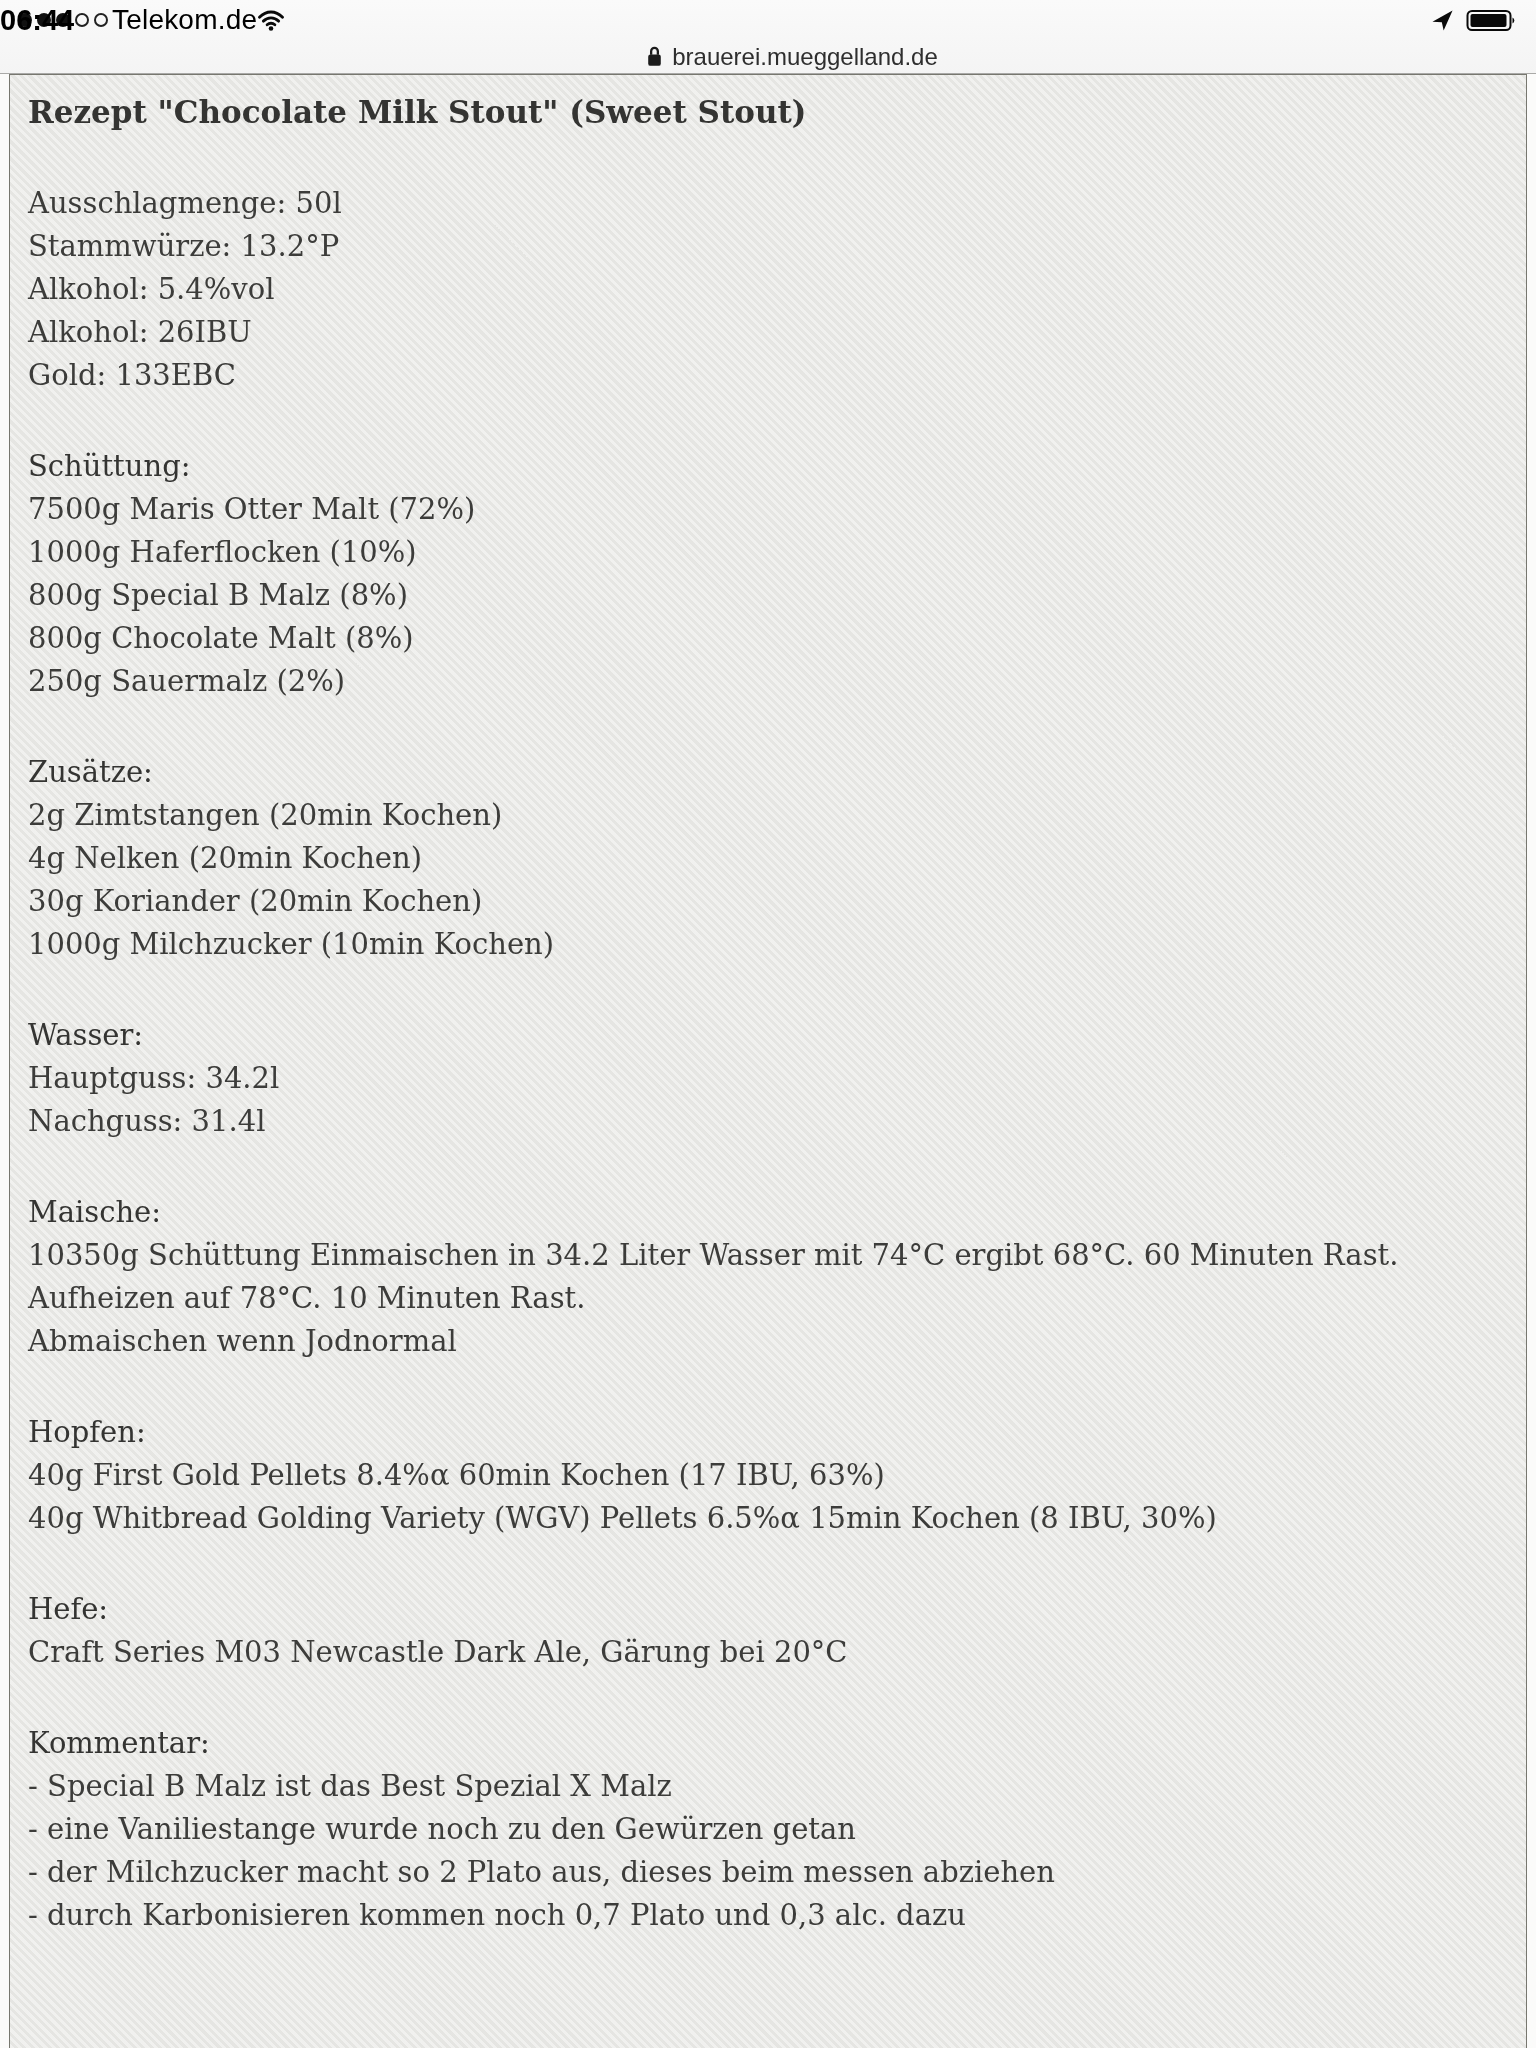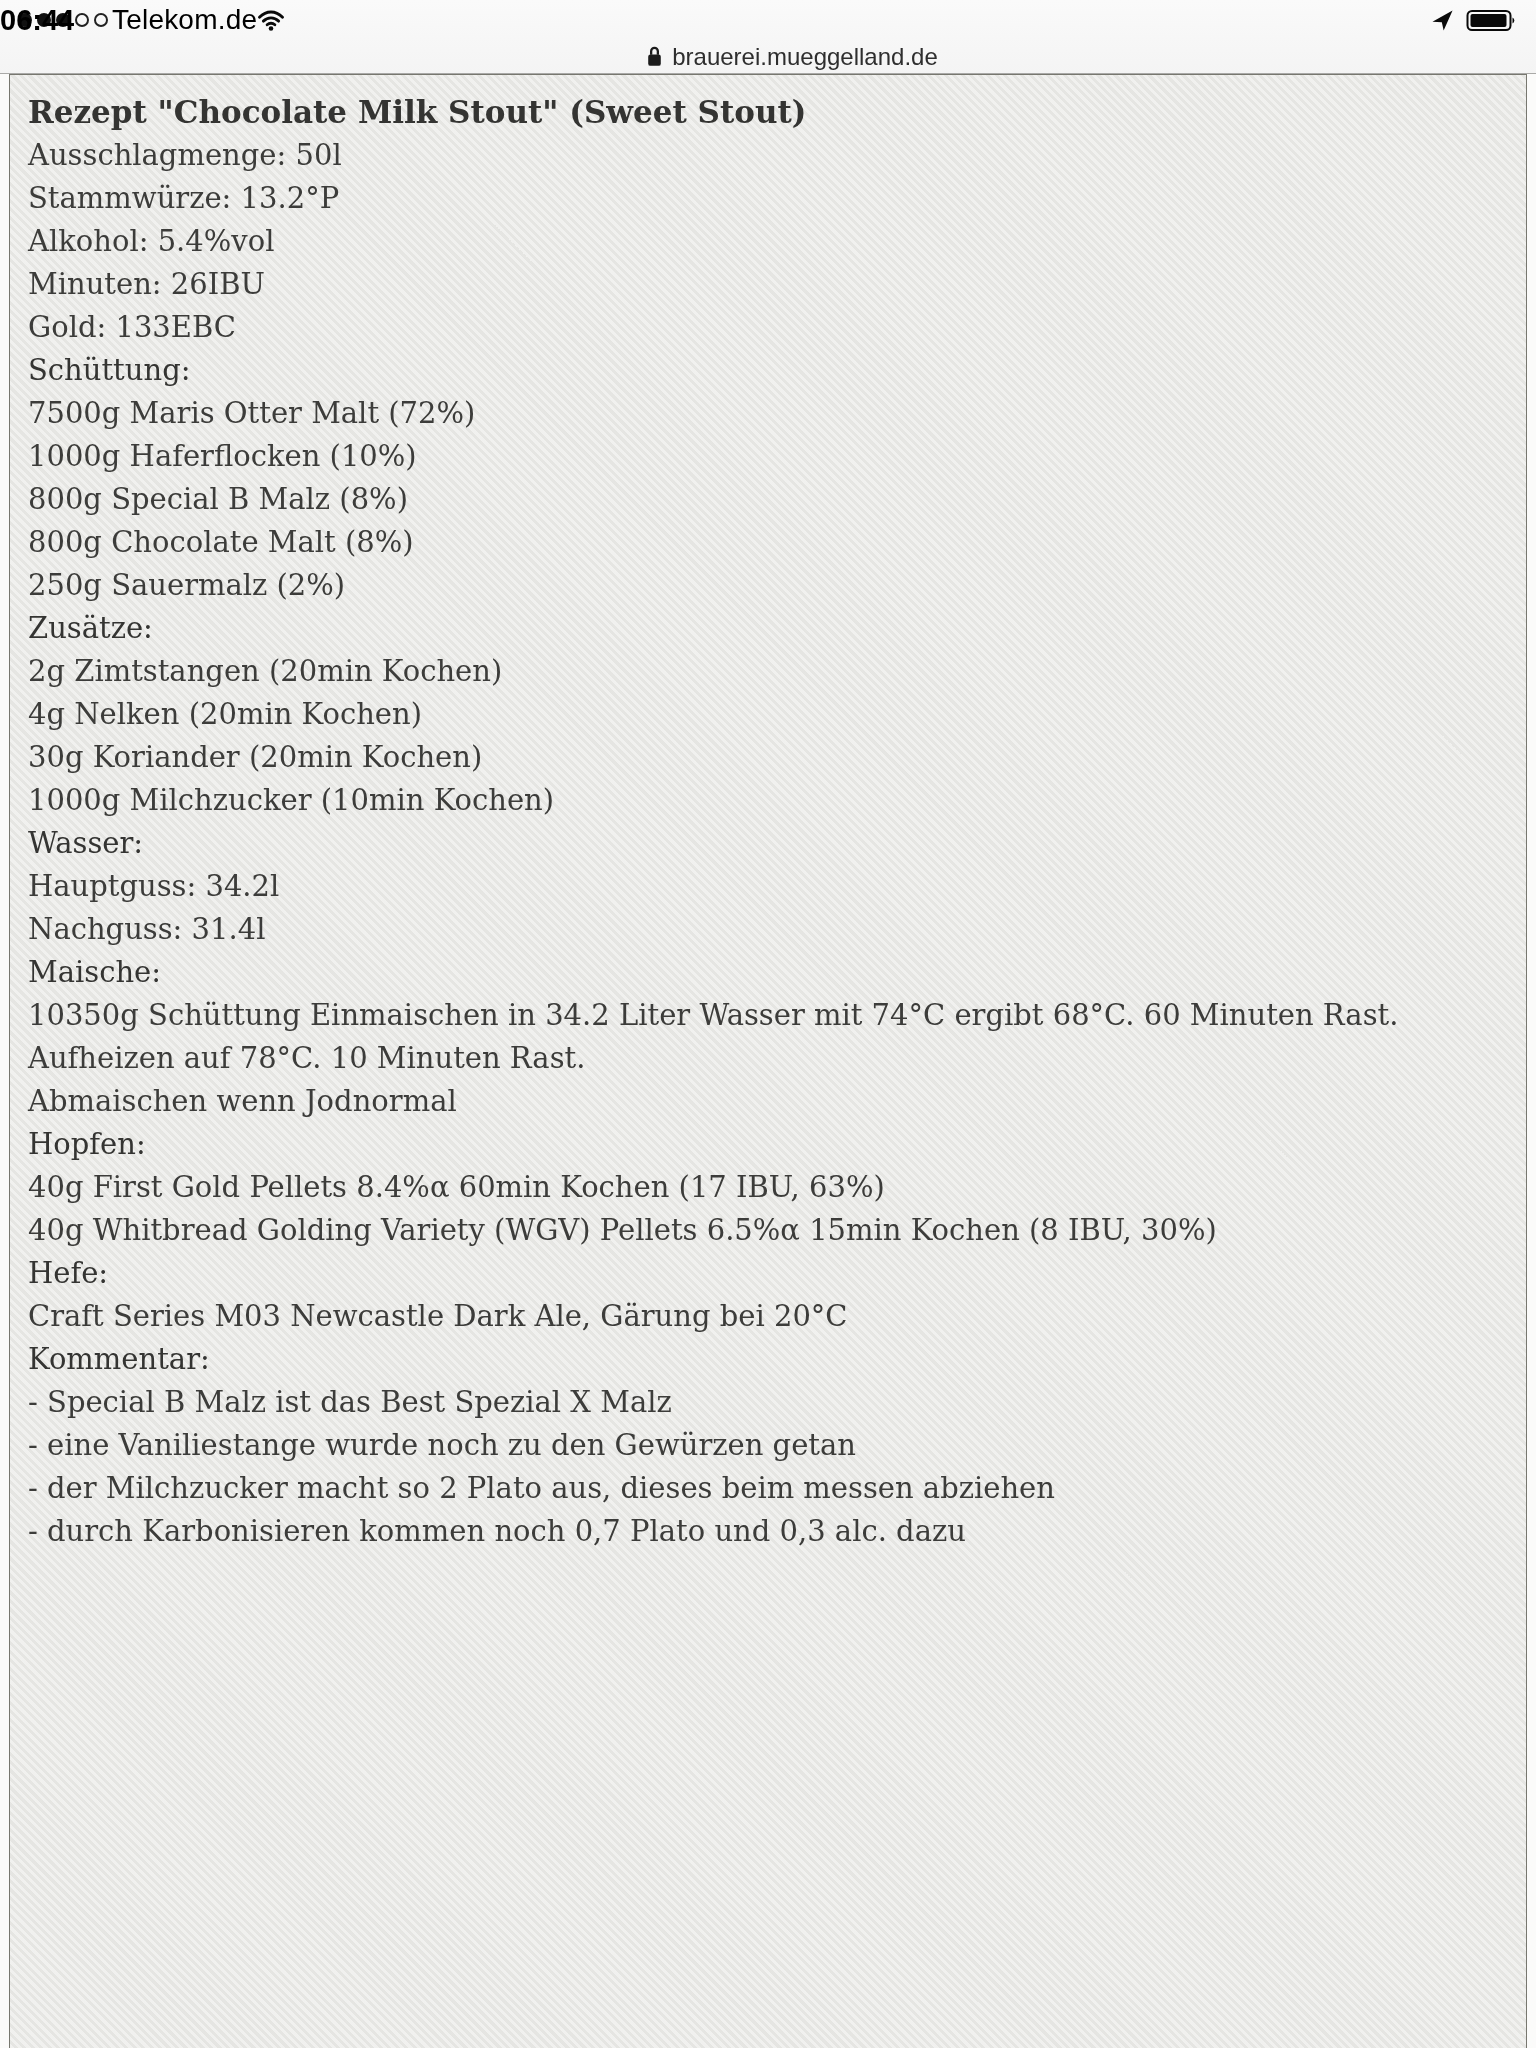--- a/index.html
+++ b/index.html
@@ -54,21 +54,21 @@
       #e9e9e6;
     border: 1px solid #77776f;
     border-bottom: none;
     padding: 16px 20px 0 18px;
     font-family: "DejaVu Serif", serif;
     color: #3c3c3a;
     font-size: 29px;
     line-height: 43px;
   }
   .page-title { font-size: 31px; font-weight: 700; color: #343432; }
-  .section { }
+  .section { margin-top: 48px; }
   .section .heading { font-weight: 400; color: #343432; }
   .section .line { white-space: nowrap; }
 
   svg { display: block; }
 </style>
 </head>
 <body>
 
 <div class="chrome">
   <div class="status-bar">
@@ -121,21 +121,21 @@
 </div>
 
 <div class="web-view">
   <div class="recipe-page">
     <div class="page-title">Rezept "Chocolate Milk Stout" (Sweet Stout)</div>
     <div>
         <div class="section">
           <div class="line">Ausschlagmenge: 50l</div>
           <div class="line">Stammwürze: 13.2°P</div>
           <div class="line">Alkohol: 5.4%vol</div>
-          <div class="line">Minuten: 26IBU</div>
+          <div class="line">Alkohol: 26IBU</div>
           <div class="line">Gold: 133EBC</div>
         </div>
         <div class="section">
           <div class="heading">Schüttung:</div>
           <div class="line">7500g Maris Otter Malt (72%)</div>
           <div class="line">1000g Haferflocken (10%)</div>
           <div class="line">800g Special B Malz (8%)</div>
           <div class="line">800g Chocolate Malt (8%)</div>
           <div class="line">250g Sauermalz (2%)</div>
         </div>

